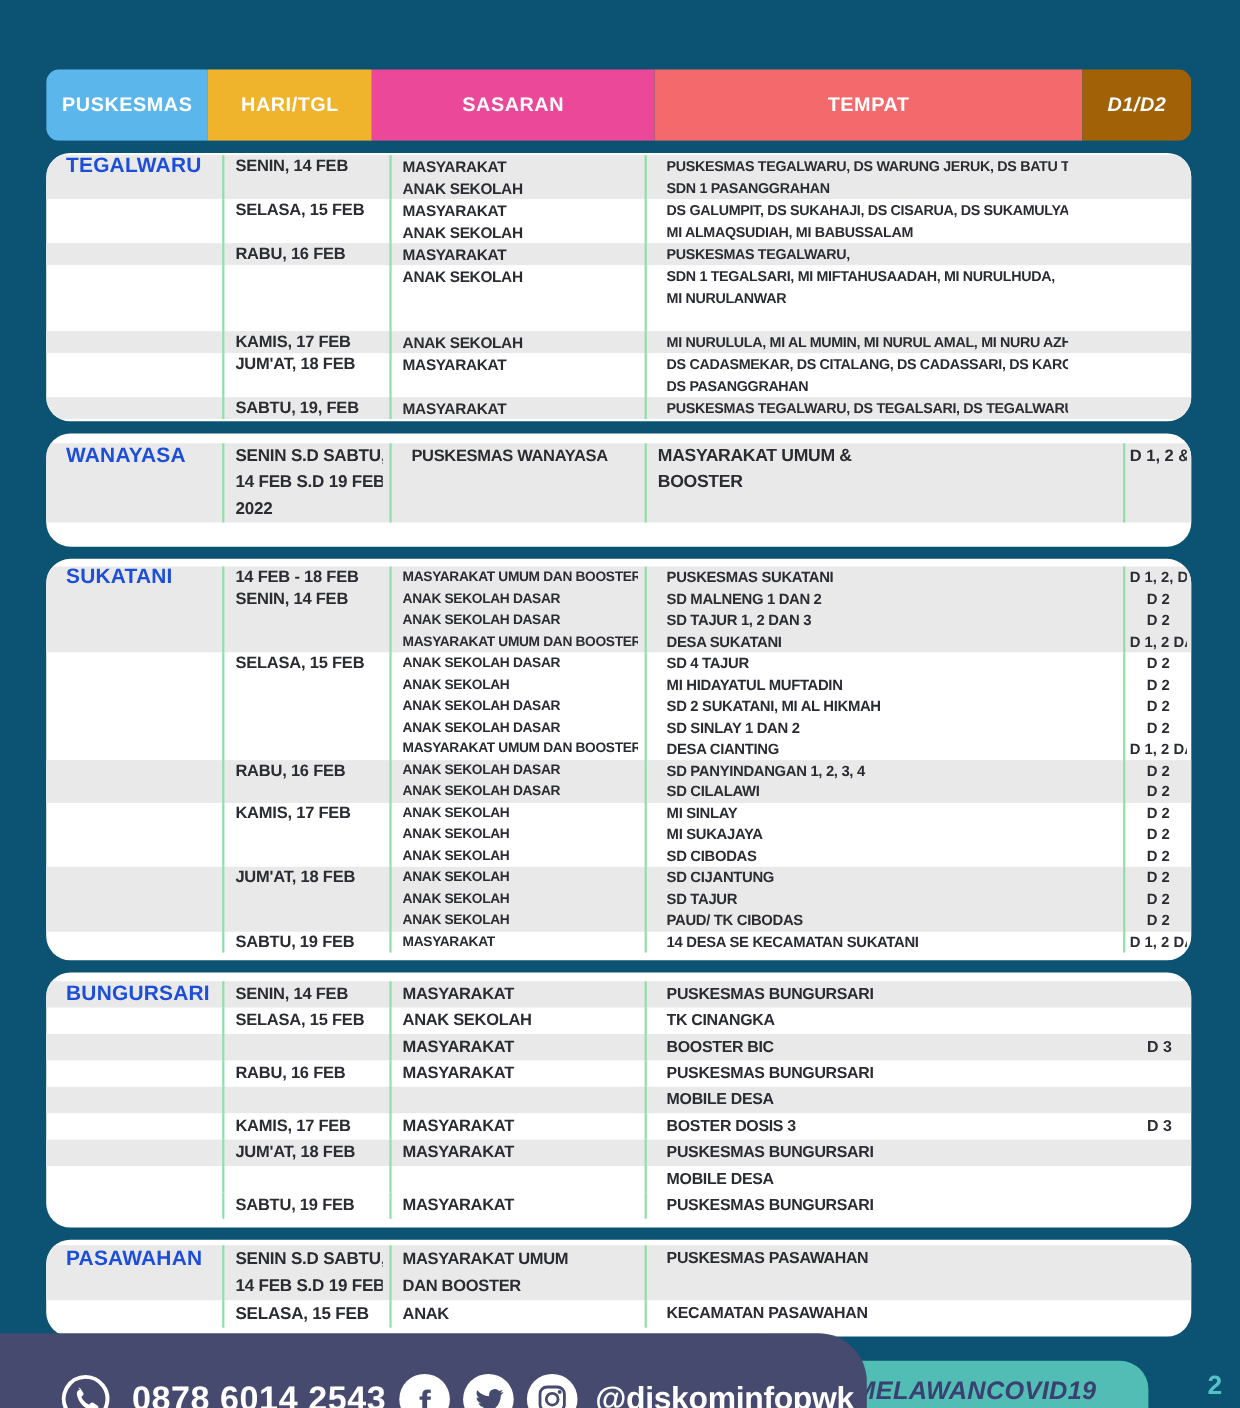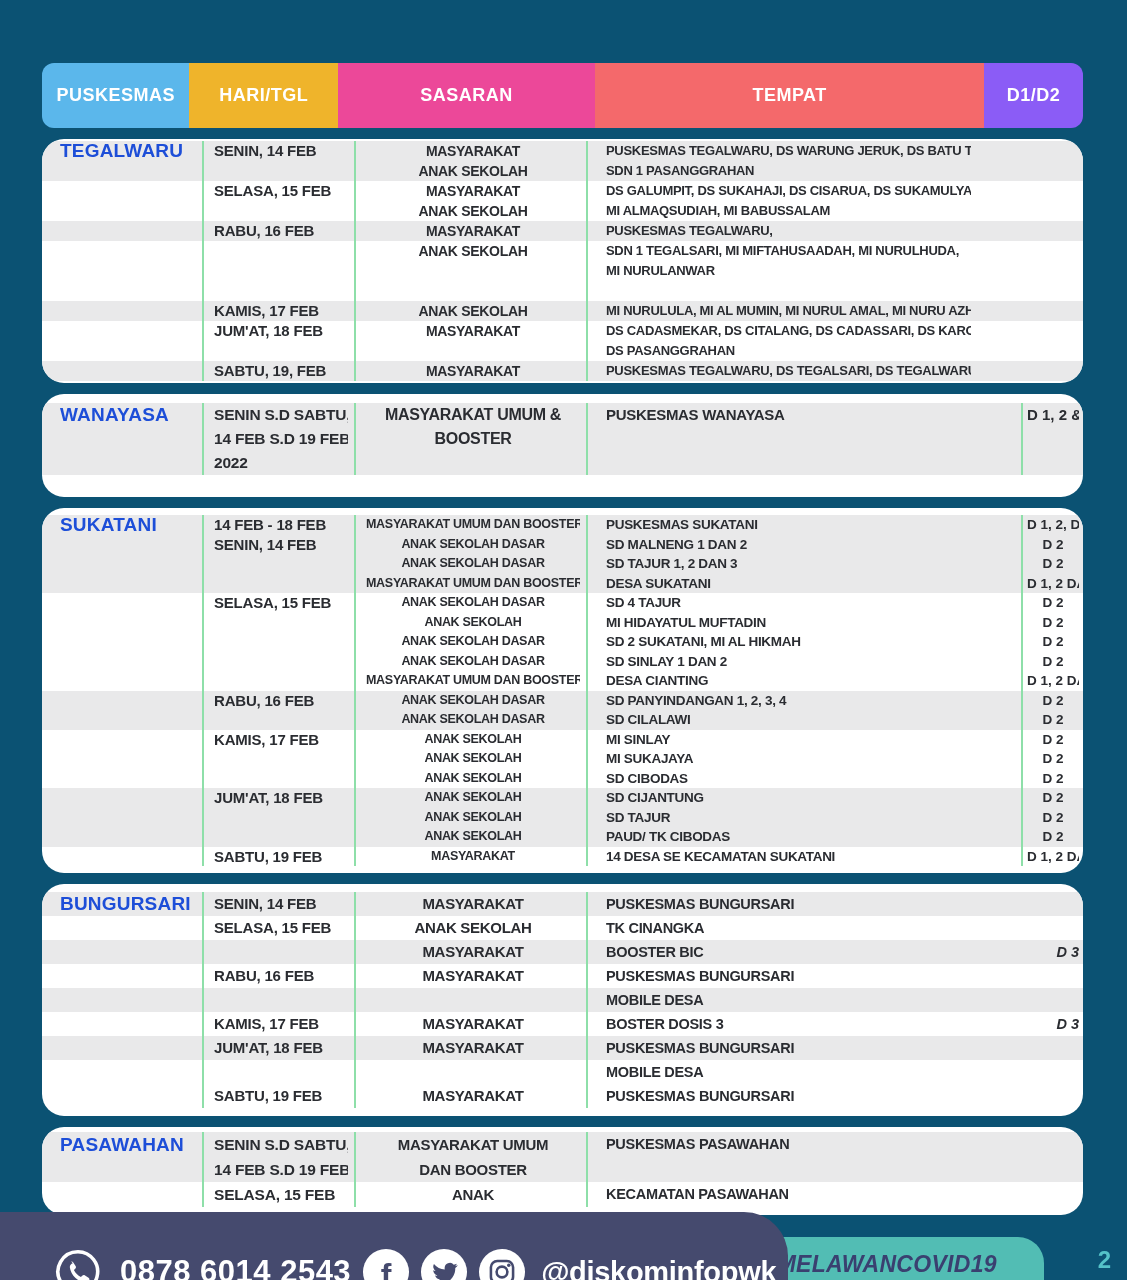--- a/index.html
+++ b/index.html
@@ -17,25 +17,25 @@
   
   .card{background:#fff;border-radius:22px;overflow:hidden;margin-top:11px;}
   .row{display:grid;grid-template-columns:160px 152px 232px 391px 106px;}
   .row.gray{background:#E9E9EA;}
   .cell{padding:0 6px 0 10px;min-width:0;}
   .cell.c2,.cell.c3,.cell.c4{border-left:2px solid #8EDFA9;}
   .card.dsep .cell.c5{border-left:2px solid #8EDFA9;}
   .cell.c1{padding-left:18px;}
   .cell.c4{padding-left:18px;}
   .cell.c5{text-align:center;padding:0 4px;margin-left:44px;}
-  .card.dleft .cell.c5{text-align:right;padding-left:8px;font-style:italic;}
+  .card.dleft .cell.c5{text-align:center;padding-left:8px;}
   .ln{line-height:var(--lh);white-space:nowrap;overflow:hidden;}
   .name{font-size:19px;letter-spacing:.2px;color:#1d4ed8;line-height:var(--lh);}
   .c2 .ln{font-size:var(--fs-hari);letter-spacing:-.2px;}
-  .c3 .ln{font-size:var(--fs-sas);letter-spacing:-.3px;text-align:center;}
+  .c3 .ln{font-size:var(--fs-sas);letter-spacing:-.3px;}
   .c4 .ln{font-size:var(--fs-tmp);letter-spacing:-.3px;}
   .c5 .ln{font-size:var(--fs-tmp);}
   .size-md{--lh:20px;--fs-hari:15px;--fs-sas:14px;--fs-tmp:13px;padding:2px 0;}
   .size-sm{--lh:19.5px;--fs-hari:15px;--fs-sas:12.5px;--fs-tmp:13.5px;padding:7px 0;}
   .size-bg{--lh:24px;--fs-hari:15px;--fs-sas:15px;--fs-tmp:14.5px;padding:8px 0;}
   .size-lg{--lh:24px;--fs-hari:15.5px;--fs-sas:16px;--fs-tmp:15px;padding:9px 0 22px 0;}
   .size-pw{--lh:25px;--fs-hari:15.5px;--fs-sas:15px;--fs-tmp:14.5px;padding:5px 0 8px 0;}
   
   .footer-bar{position:absolute;left:-28px;top:1212px;width:816px;height:120px;
     background:#454A6E;border-radius:0 44px 44px 0;z-index:5;
@@ -56,21 +56,21 @@
 </style>
 </head>
 <body>
 
 <div class="content">
   <div class="hdr" id="hdr">
       <div class="hcol" style="width: 149px; background: rgb(91, 183, 235);">PUSKESMAS</div>
       <div class="hcol" style="width: 150px; background: rgb(239, 180, 43);">HARI/TGL</div>
       <div class="hcol" style="width: 260px; background: #ec4899;">SASARAN</div>
       <div class="hcol" style="width: 393px; background: rgb(244, 105, 107);">TEMPAT</div>
-      <div class="hcol" style="width: 100px; background: #8b5cf6;">D1/D2</div>
+      <div class="hcol" style="width: 100px; background: #a16207; font-style: italic;">D1/D2</div>
     </div>
   <div id="sections">
       <div class="card size-md">
         <div class="row gray">
           <div class="cell c1">
             <div class="name">TEGALWARU</div>
           </div>
           <div class="cell c2">
             <div class="ln">SENIN, 14 FEB</div>
             <div class="ln">&nbsp;</div>
@@ -198,28 +198,28 @@
       <div class="card size-lg dsep">
         <div class="row gray">
           <div class="cell c1">
             <div class="name">WANAYASA</div>
           </div>
           <div class="cell c2">
             <div class="ln">SENIN S.D SABTU,</div>
             <div class="ln">14 FEB S.D 19 FEB</div>
             <div class="ln">2022</div>
           </div>
+          <div class="cell c4">
+            <div class="ln">PUSKESMAS WANAYASA</div>
+            <div class="ln">&nbsp;</div>
+            <div class="ln">&nbsp;</div>
+          </div>
           <div class="cell c3">
             <div class="ln">MASYARAKAT UMUM &amp;</div>
             <div class="ln">BOOSTER</div>
-            <div class="ln">&nbsp;</div>
-          </div>
-          <div class="cell c4">
-            <div class="ln">PUSKESMAS WANAYASA</div>
-            <div class="ln">&nbsp;</div>
             <div class="ln">&nbsp;</div>
           </div>
           <div class="cell c5">
             <div class="ln">D 1, 2 &amp; 3</div>
             <div class="ln">&nbsp;</div>
             <div class="ln">&nbsp;</div>
           </div>
         </div>
       </div>
       <div class="card size-sm dsep">

